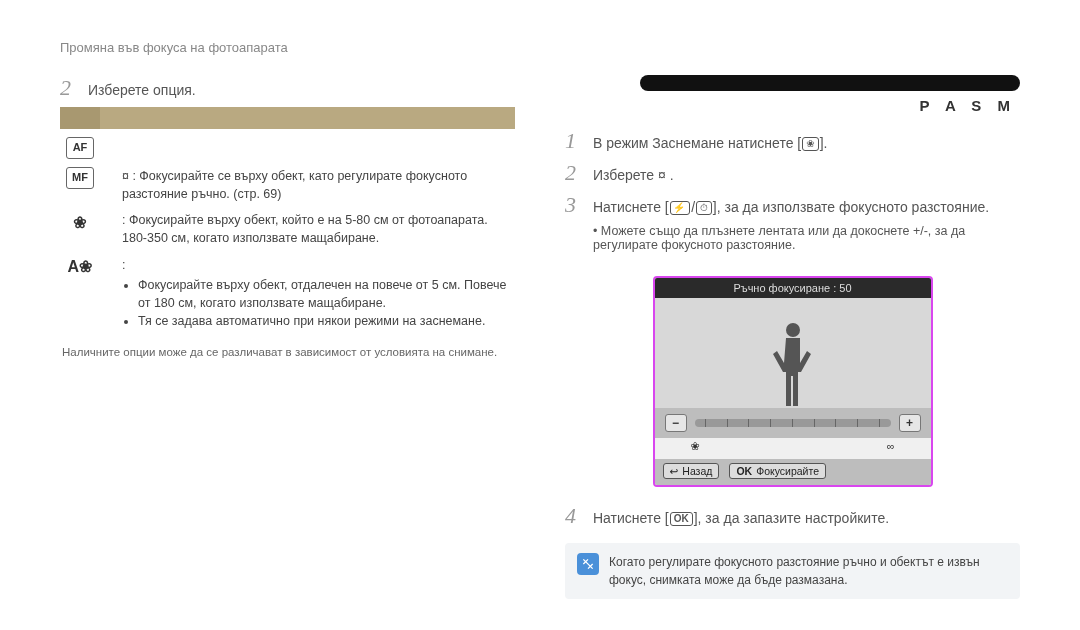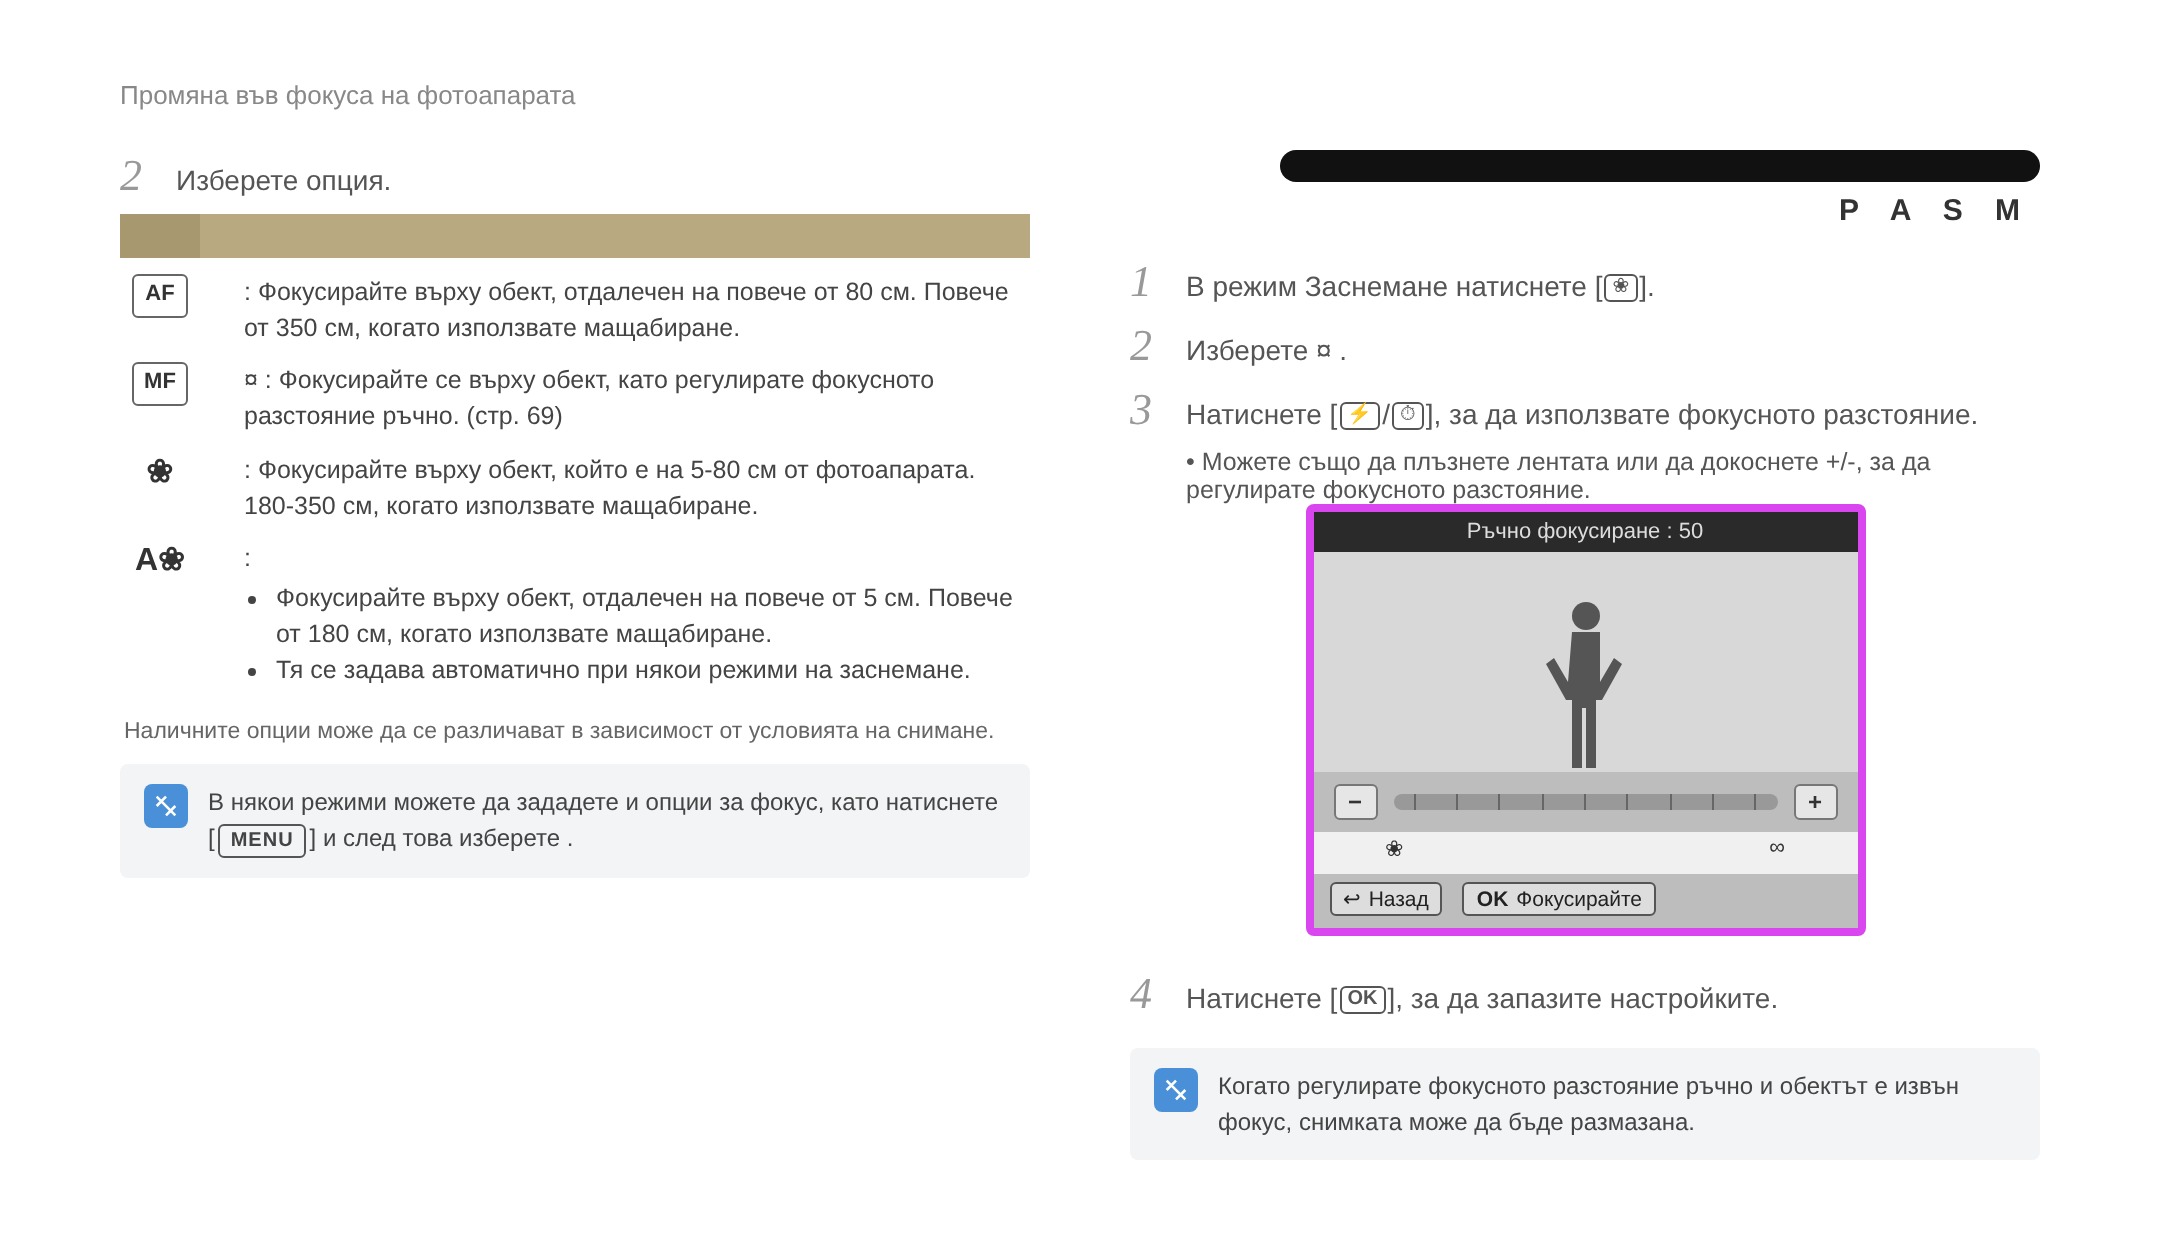--- a/index.html
+++ b/index.html
@@ -19,21 +19,21 @@
   .opt-body { flex: 1; }
   .foot-note { font-size: 11.5px; color: #666; margin: 12px 0 10px 2px; }
   .info-box { display:flex; gap:10px; background:#f2f4f6; border-radius:4px; padding:10px 12px; font-size:12px; color:#444; line-height:1.5; align-items:flex-start;}
   .info-icon { width:22px; height:22px; background:#4a90d9; color:#fff; border-radius:4px; display:flex; align-items:center; justify-content:center; font-size:13px; flex-shrink:0;}
   .menu-badge { display:inline-block; border:1px solid #555; border-radius:3px; padding:0 5px; font-size:10px; font-weight:bold; letter-spacing:0.5px; vertical-align:middle; margin:0 2px;}
   .black-pill { height:16px; background:#111; border-radius:8px; margin-bottom:6px; width: 380px; margin-left:auto;}
   .pasm { text-align:right; font-size:15px; font-weight:bold; letter-spacing:6px; color:#333; margin-bottom:14px; padding-right:4px;}
   .inline-icon { display:inline-block; border:1px solid #555; border-radius:3px; padding:0 3px; font-size:10px; vertical-align:middle; line-height:1.2; margin:0 1px;}
   .sub-bullet { font-size:12.5px; color:#555; padding-left: 28px; margin-top:4px;}
   .sub-bullet::before { content:"• "; }
-  .lcd { width: 280px; margin: 0 auto 16px auto; border: 4px solid #d946ef; border-radius:4px; background:#f0f0f0; padding:0; overflow:hidden;}
+  .lcd { width: 280px; margin: 24px auto 16px auto; border: 2px solid #d946ef; border-radius:4px; background:#f0f0f0; padding:0; overflow:hidden;}
   .lcd-top { background:#2a2a2a; color:#ddd; text-align:center; font-size:11px; padding:4px 0;}
   .lcd-mid { height:110px; background:#d8d8d8; position:relative; display:flex; align-items:flex-end; justify-content:center;}
   .silhouette { width:40px; height:90px; }
   .silhouette svg { width:100%; height:100%; }
   .slider-row { display:flex; align-items:center; gap:8px; padding:6px 10px; background:#bdbdbd;}
   .slider-btn { width:22px; height:18px; border:1px solid #777; border-radius:3px; background:#e6e6e6; display:flex; align-items:center; justify-content:center; font-size:12px; font-weight:bold; color:#333;}
   .slider-track { flex:1; height:8px; background:#999; border-radius:4px; position:relative;}
   .slider-ticks { position:absolute; inset:0; display:flex; justify-content:space-around;}
   .slider-ticks span { width:1px; background:#666;}
   .slider-icons { display:flex; justify-content:space-between; padding:2px 36px 6px 36px; font-size:11px; color:#333;}
@@ -54,53 +54,40 @@
       <div class="step">
         <span class="step-num">2</span>
         <span class="step-text">Изберете опция.</span>
       </div>
 
       <div class="table-head"><span class="table-head-left"></span></div>
 
       <div id="opts-container">
           <div class="opt-row">
             <div class="opt-icon">AF</div>
-            <div class="opt-body">: Фокусирайте върху обект, отдалечен на повече от 80 см. Повече от 350 см, когато използвате мащабиране.</div>
           </div>
           <div class="opt-row">
             <div class="opt-icon">MF</div>
             <div class="opt-body">¤                          : Фокусирайте се върху обект, като регулирате фокусното разстояние ръчно. (стр. 69)</div>
           </div>
           <div class="opt-row">
             <div class="opt-icon" style="border: none; font-size: 16px;">❀</div>
             <div class="opt-body">: Фокусирайте върху обект, който е на 5-80 см от фотоапарата. 180-350 см, когато използвате мащабиране.</div>
           </div>
           <div class="opt-row">
             <div class="opt-icon" style="border: none; font-size: 16px;">A❀</div>
             <div class="opt-body">:<ul>
                 <li>Фокусирайте върху обект, отдалечен на повече от 5 см. Повече от 180 см, когато използвате мащабиране.</li>
                 <li>Тя се задава автоматично при някои режими на заснемане.</li>
               </ul></div>
           </div>
         </div>
 
       <div class="foot-note">Наличните опции може да се различават в зависимост от условията на снимане.</div>
 
-      <div class="info-box">
-        <div class="info-icon">
-          <svg viewBox="0 0 24 24" width="14" height="14">
-              <path fill="none" stroke="#fff" stroke-width="2.2" d="M4 4 L20 20 M4 12 L12 4 M12 20 L20 12"></path>
-            </svg>
-        </div>
-        <div>
-          <span>В някои режими можете да зададете и опции за фокус, като натиснете</span>
-          [<span class="menu-badge">MENU</span>]
-          <span> и след това изберете         .</span>
-        </div>
-      </div>
     </div>
 
     <div class="col">
       <div class="black-pill"></div>
       <div class="pasm">P A S M</div>
 
       <div class="step">
         <span class="step-num">1</span>
         <span class="step-text">
           <span>В режим Заснемане натиснете [</span><span class="inline-icon">❀</span><span>].</span>

